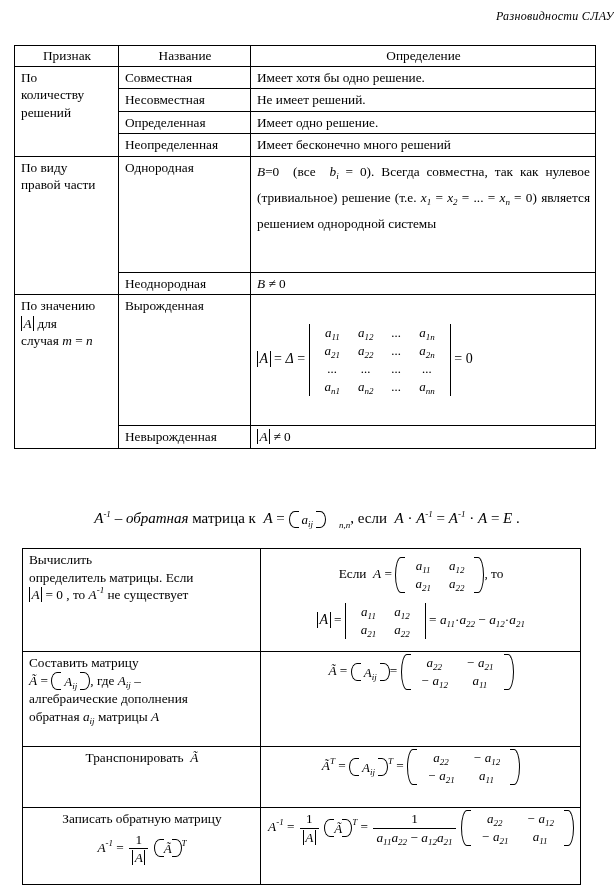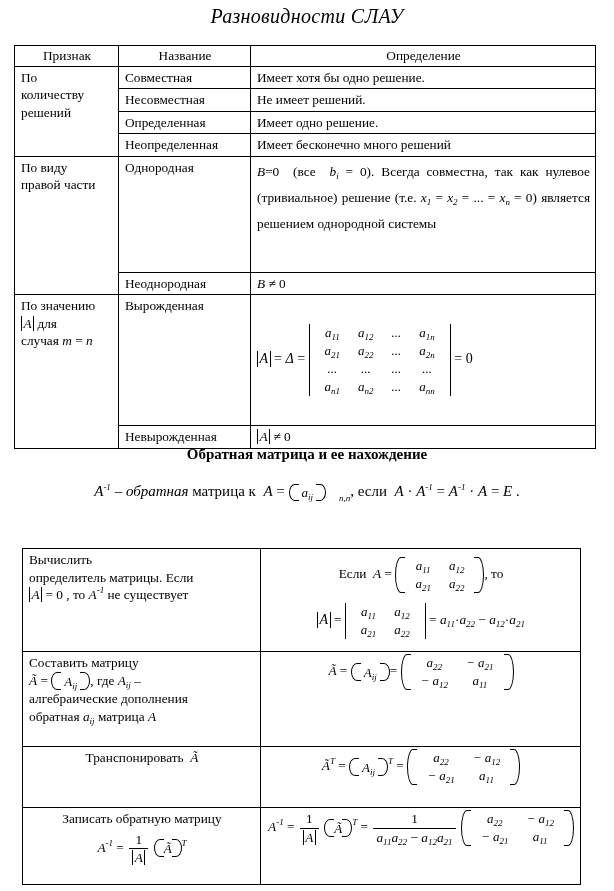--- a/index.html
+++ b/index.html
@@ -17,23 +17,23 @@
   }
 
   .page {
     position: relative;
     width: 614px;
     height: 891px;
   }
 
   
   .doc-title {
-    text-align: center;
+    text-align: right;
     font-style: italic;
-    font-size: 20px;
+    font-size: 12px;
     line-height: 20px;
     padding-top: 4px;
     letter-spacing: .3px;
   }
   .section-title {
     text-align: center;
     font-weight: bold;
     font-size: 15px;
     line-height: 18px;
   }
@@ -167,21 +167,21 @@
     padding: 1px 3px 0;
   }
 
   .eq-line { text-align: center; }
   .nowrap { white-space: nowrap; }
 
   
   #inverse-def {
     position: absolute;
     left: 0;
-    top: 483px;
+    top: 510px;
     width: 614px;
     text-align: center;
     font-size: 15px;
   }
   #inverse-heading {
     position: absolute;
     left: 0;
     top: 445px;
     width: 614px;
   }
@@ -302,23 +302,20 @@
           </span>
         </td>
       </tr>
       <tr>
         <td>Невырожденная</td>
         <td><span class="abs">A</span> ≠ 0</td>
       </tr>
     </tbody>
   </table>
 
-  <div id="inverse-heading">
-    <div class="section-title">Обратная матрица и ее нахождение</div>
-  </div>
 
   <div id="inverse-def">
     <span class="nowrap">
       <span class="m">A</span><sup>-1</sup>
       <span class="ital-word">– обратная</span>
       <span>матрица к</span>
       <span class="m">&nbsp;A</span> =
       <span class="mat-wrap">
         <table class="mtx"><tbody>
               <tr>
@@ -408,21 +405,21 @@
             <span class="nowrap"><span class="m">A</span><sub>ij</sub></span>
             <span>–</span>
           </div>
           <div class="just">
             <span>алгебраические</span>
             <span>дополнения</span>
           </div>
           <div>
             <span>обратная</span>
             <span class="m">a</span><sub>ij</sub>
-            <span>матрица</span>
+            <span>матрицы</span>
             <span class="m">A</span>
           </div>
         </td>
         <td class="mid">
           <div class="eq-line">
             <span class="m">Ã</span> =
             <span class="mat-wrap">
               <table class="mtx"><tbody>
                     <tr>
                       <td style="padding:0 2px;"><span class="m">A</span><sub>ij</sub></td>

